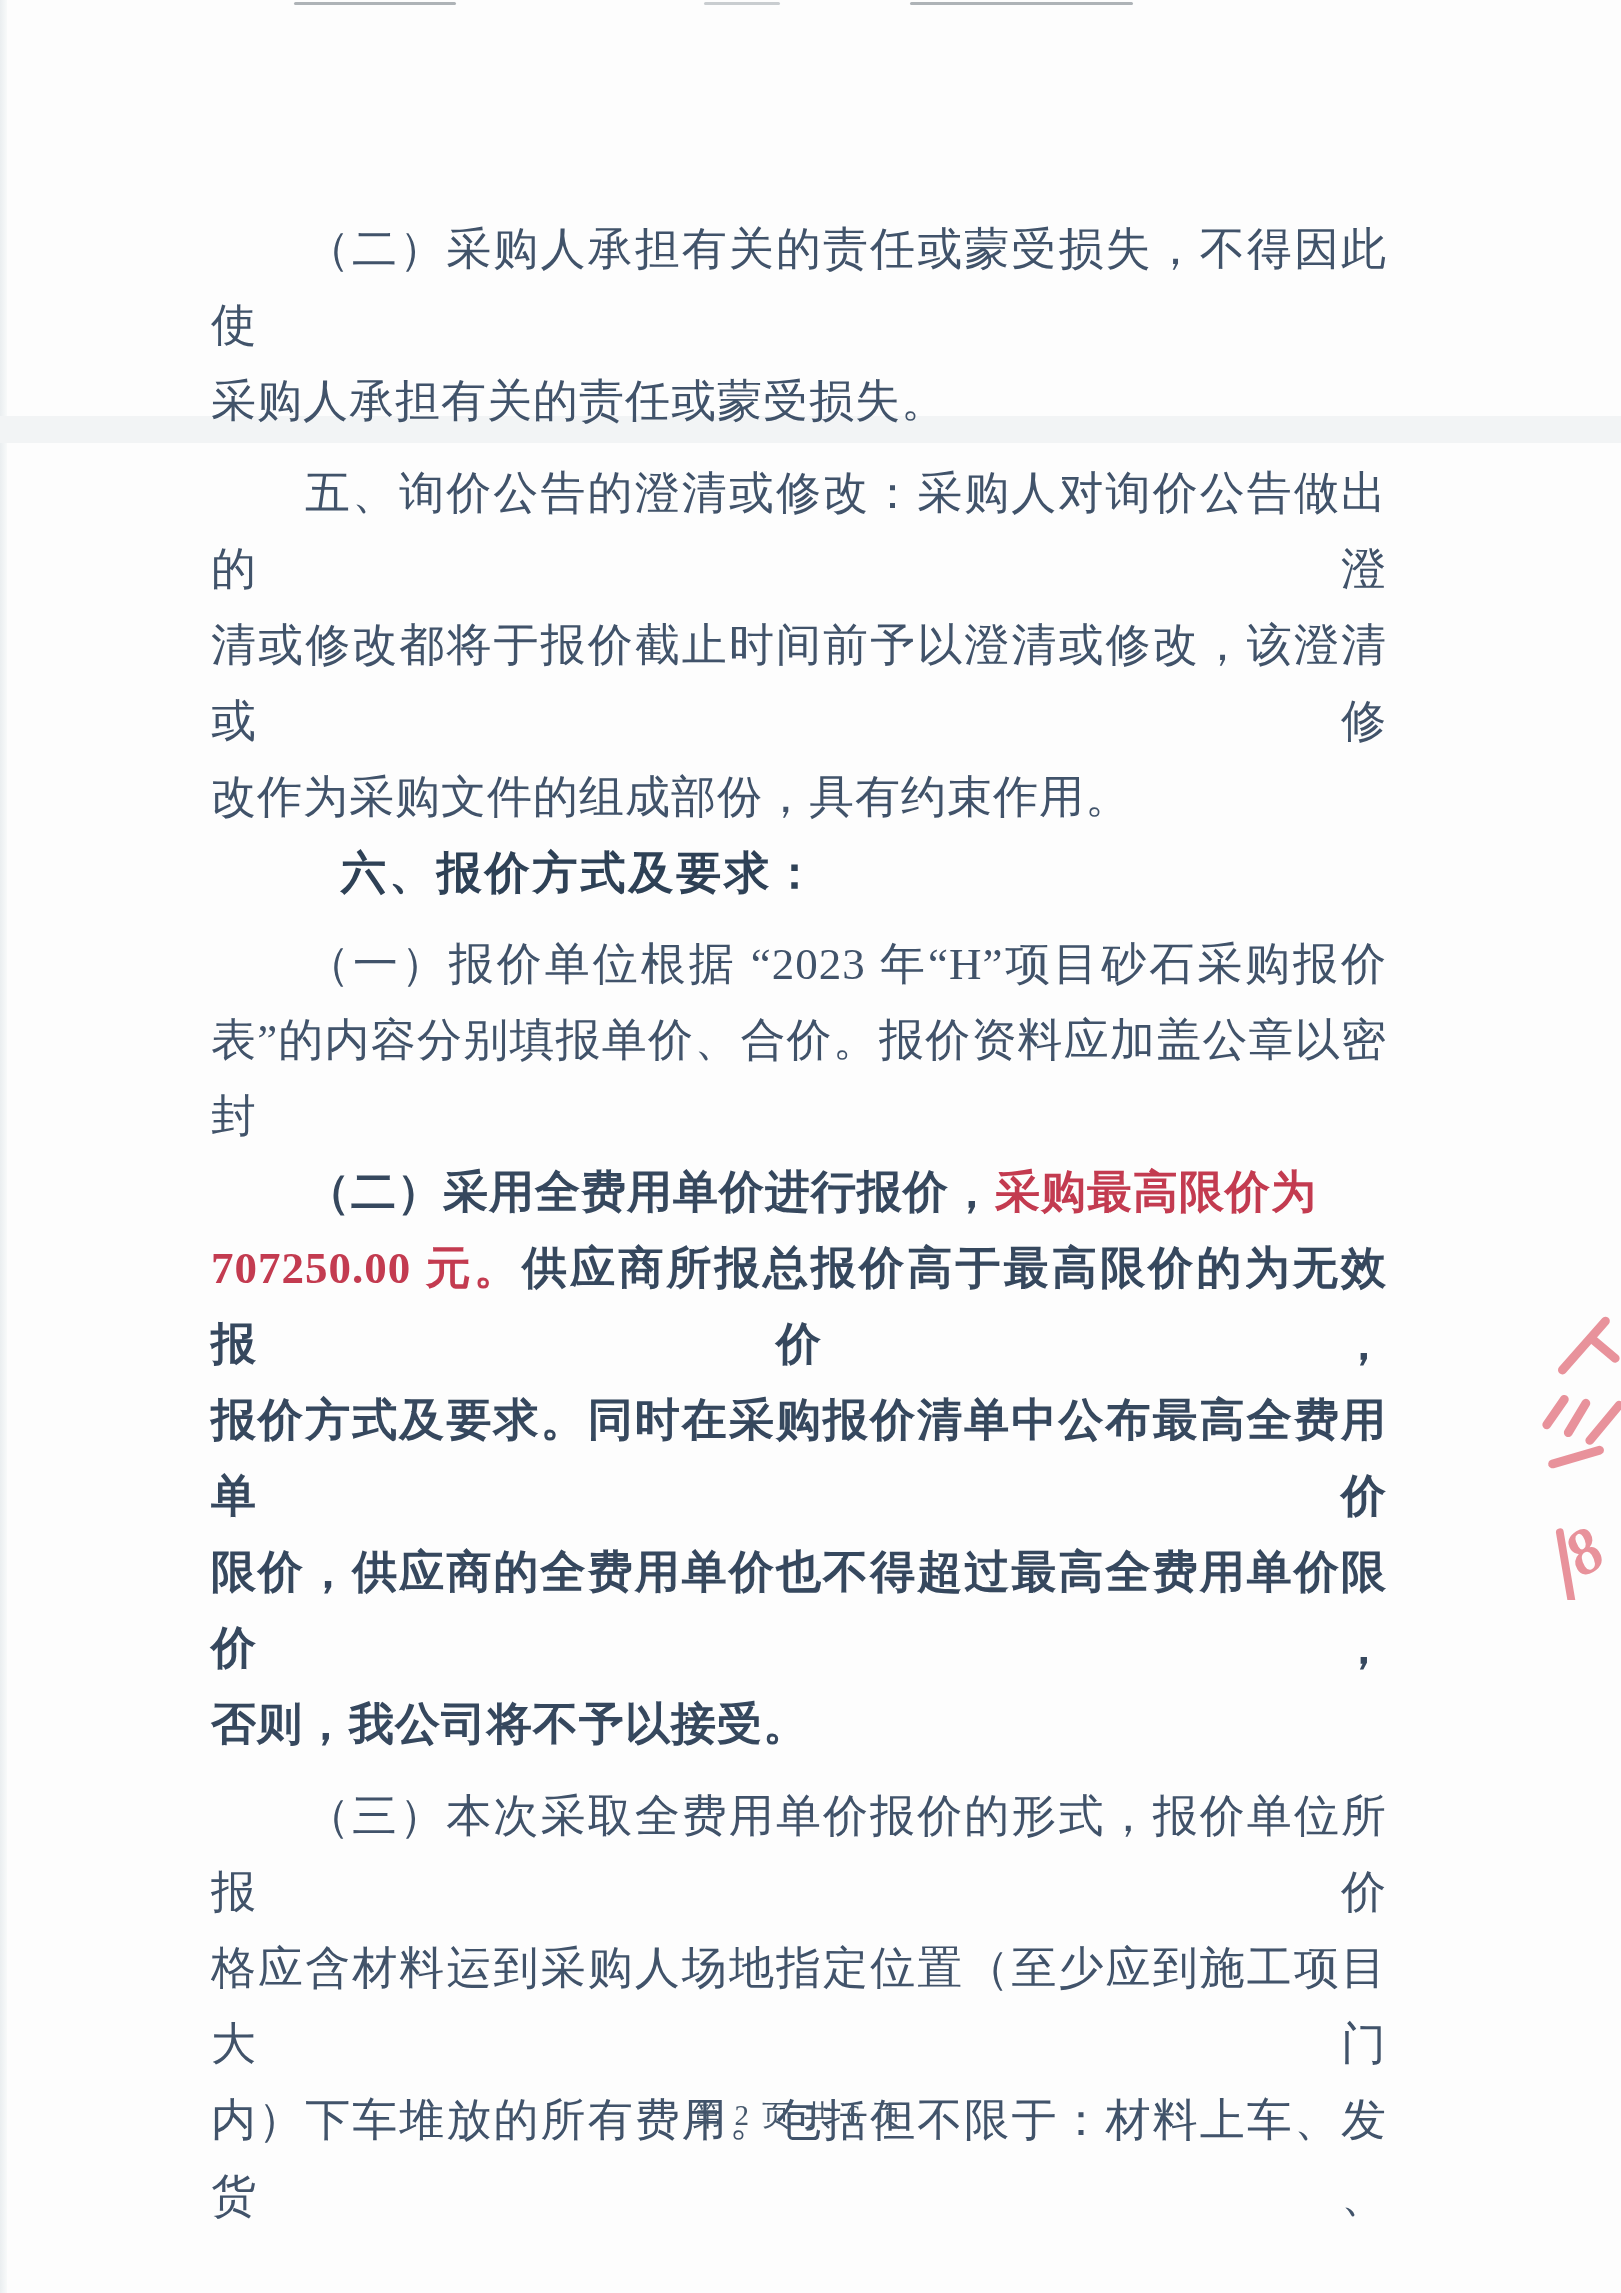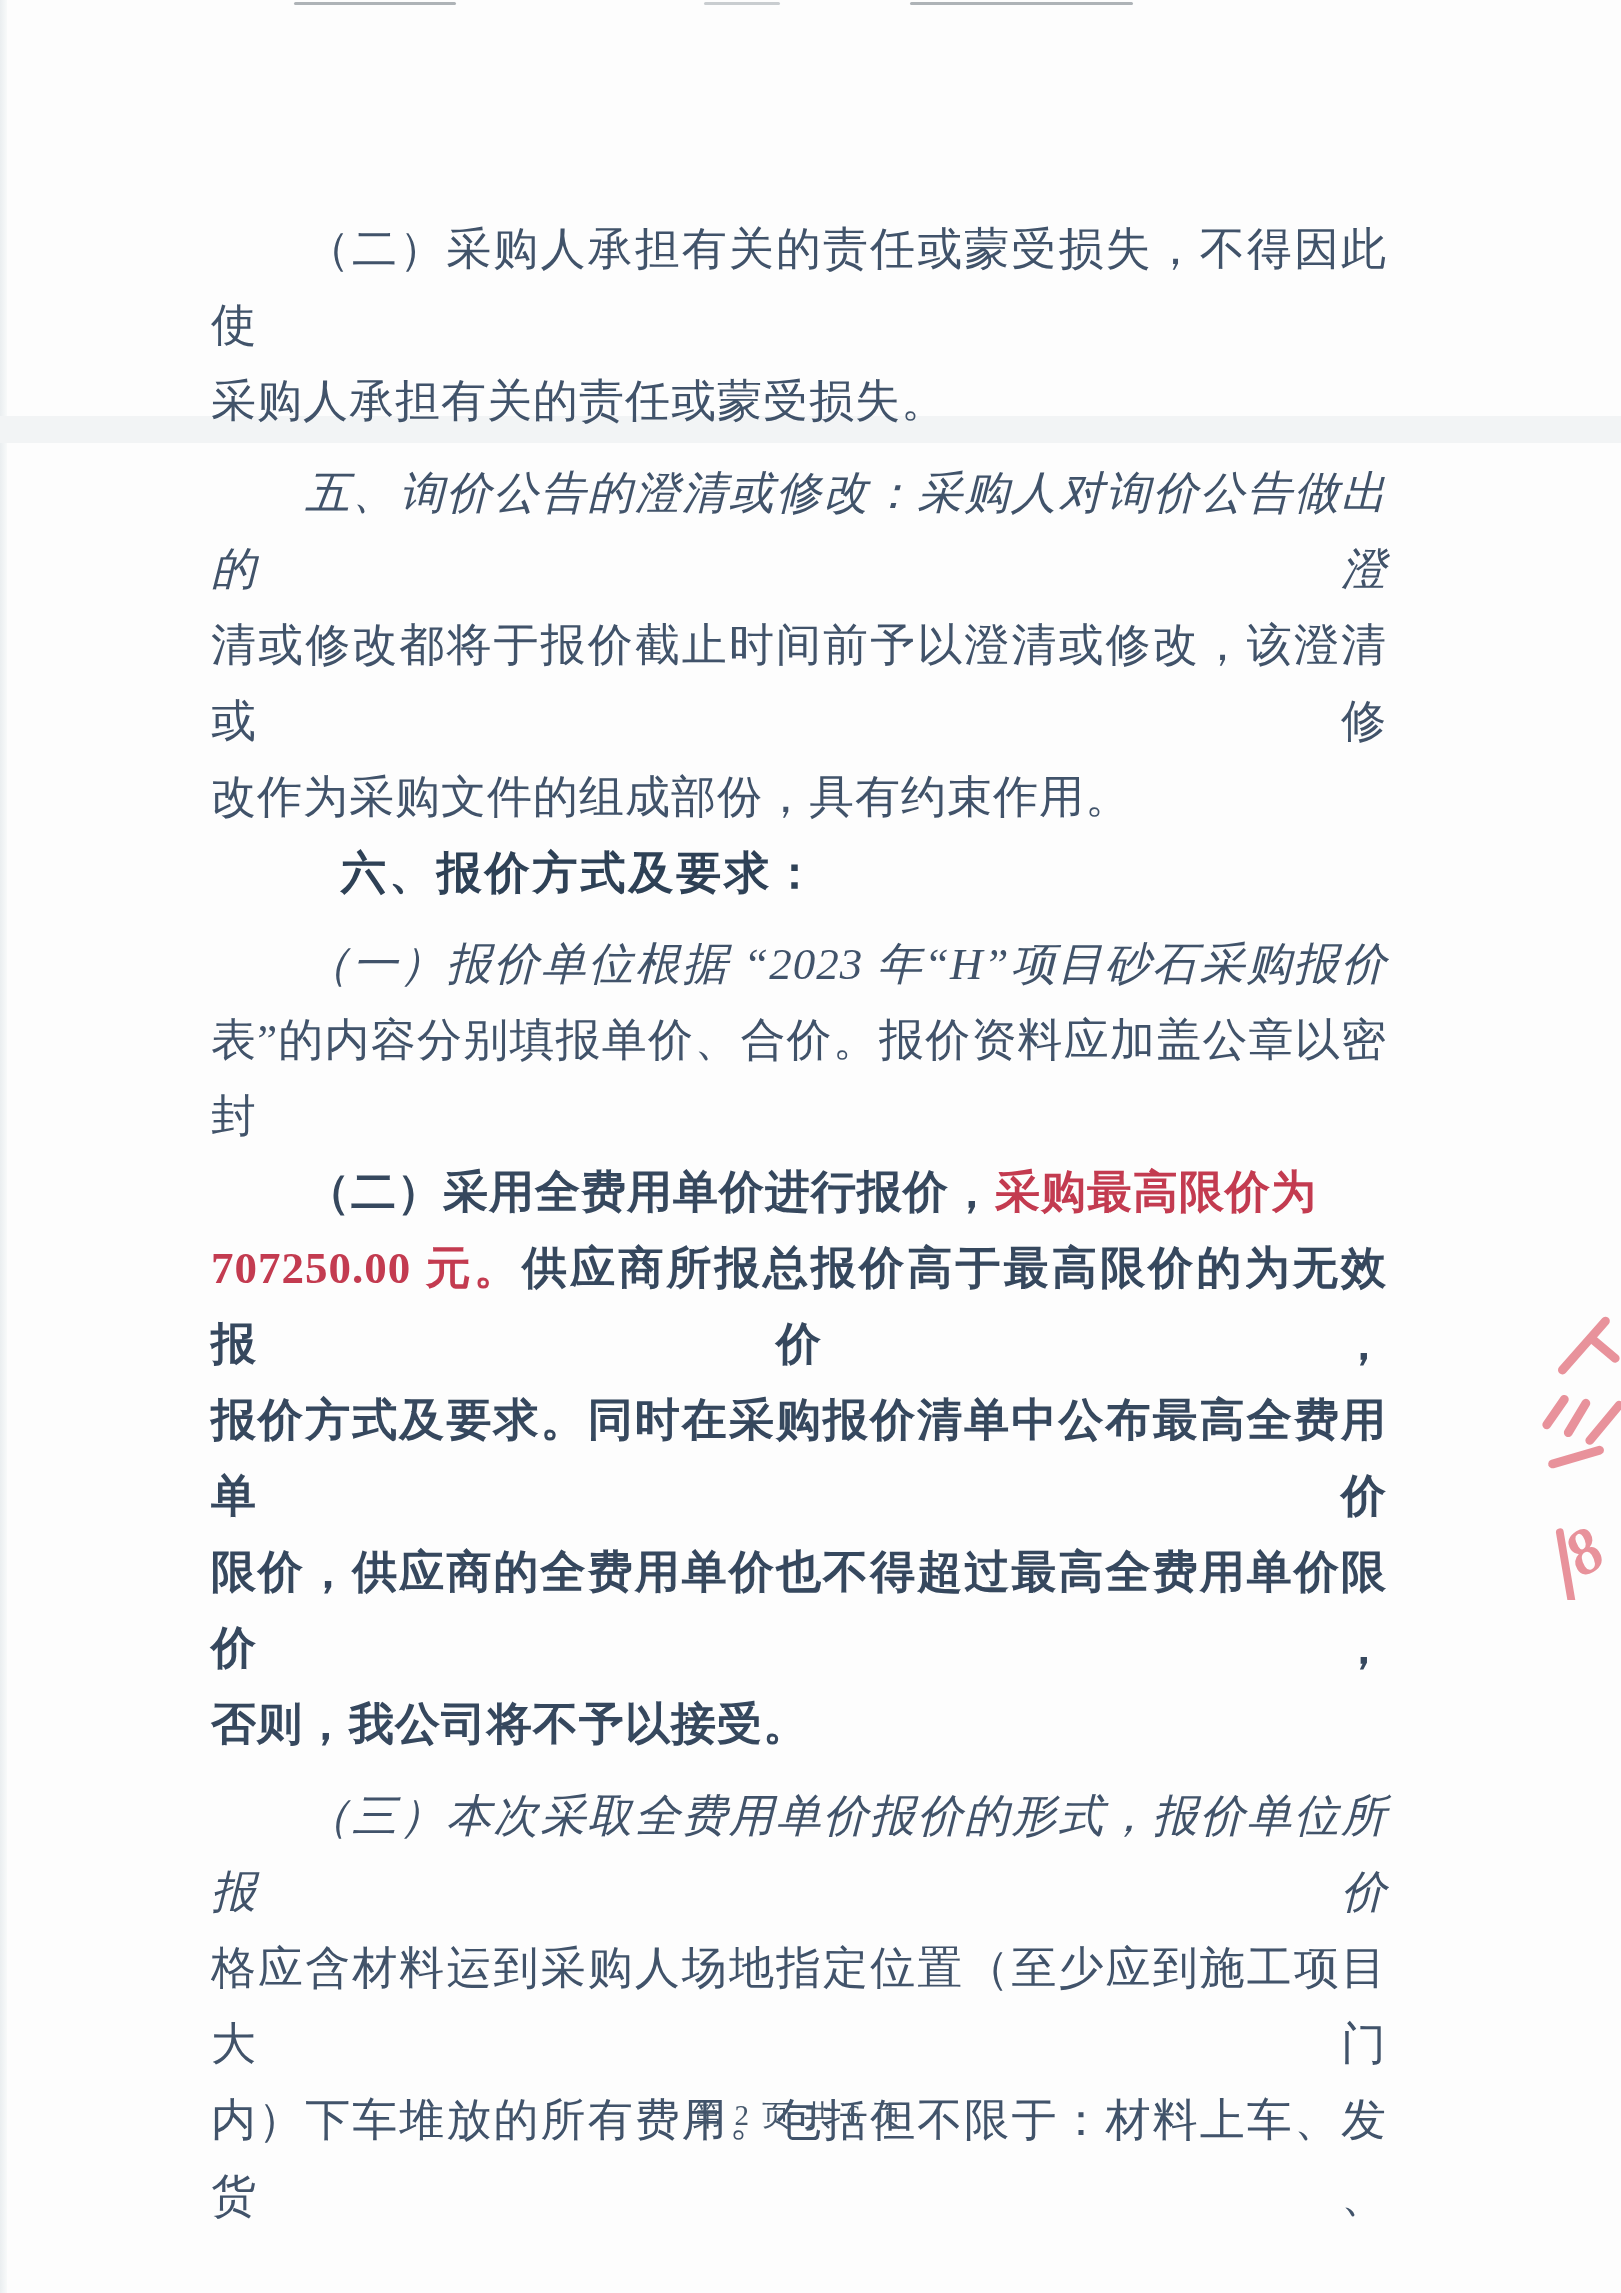--- a/index.html
+++ b/index.html
@@ -22,21 +22,21 @@
   
   .content{
     position:absolute;left:211px;top:211px;width:1176px;
     font-size:45px;line-height:76px;
     color:#41536a;letter-spacing:1px;
   }
   .line{white-space:nowrap;}
   .line.j{white-space:normal;text-align:justify;text-align-last:justify;}
   .line.l{text-align:left;}
   .line.indent{text-indent:94px;}
-  .line.gap{margin-top:15.7px;font-style:italic;}
+  .line.gap{margin-top:15.7px;}
   .seg-normal{color:#41536a;}
   .seg-bold{font-weight:bold;color:#36485e;margin-top:48px;}
   .seg-red{font-weight:bold;color:#c33b50;}
   .seg-heading{font-weight:bold;color:#2e4156;
     font-family:"Liberation Sans","DejaVu Sans",sans-serif;letter-spacing:2.9px;margin-left:36px;}
   
   .footer{
     position:absolute;left:211px;top:2096px;width:1176px;
     text-align:center;font-size:29px;letter-spacing:2.9px;color:#46586c;
   }

